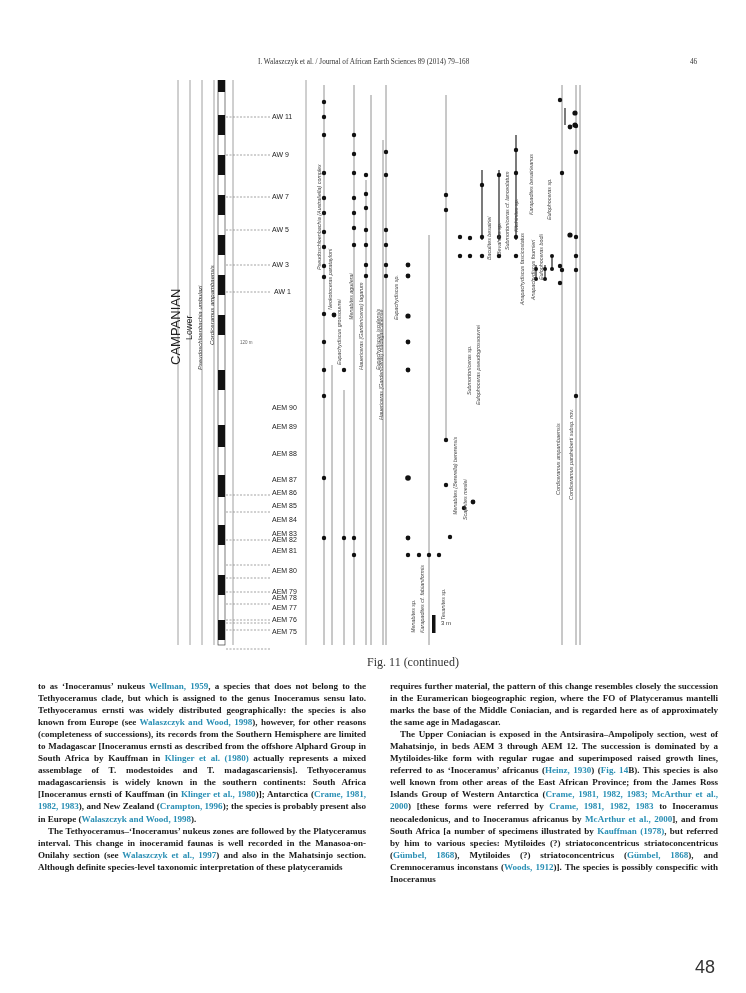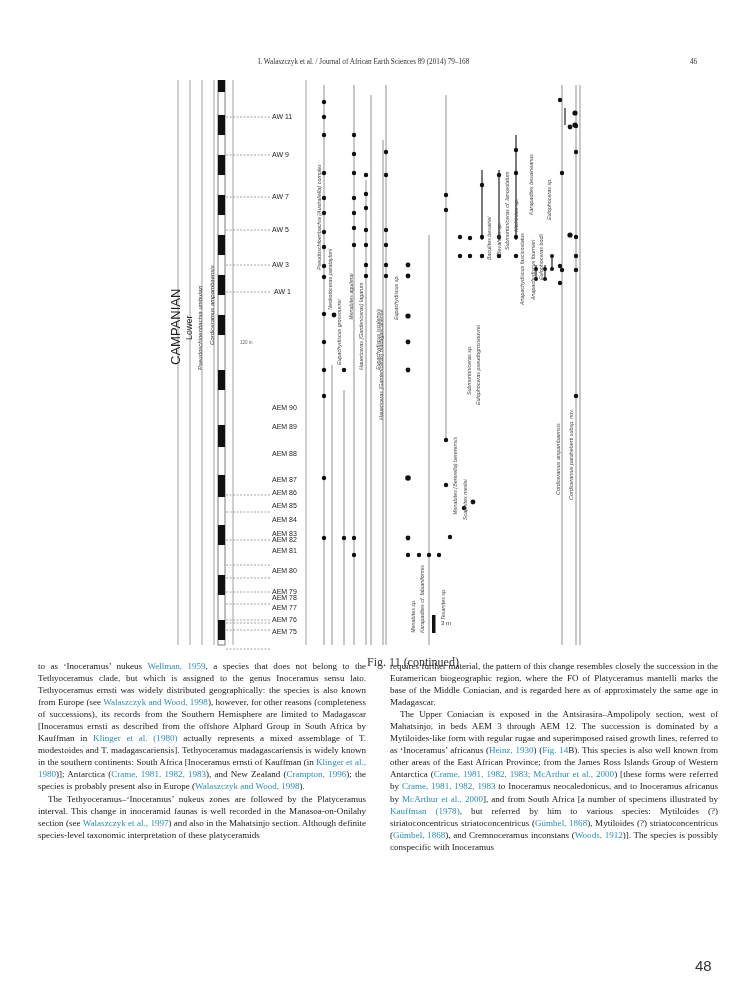--- a/index.html
+++ b/index.html
@@ -10,27 +10,27 @@
   .figure { position: absolute; left: 170px; top: 80px; width: 450px; height: 570px; }
   .figure svg { position: absolute; left: 0; top: 0; }
   .vlabel { position: absolute; transform-origin: left top; transform: rotate(-90deg); white-space: nowrap; font-family: "Liberation Sans", sans-serif; font-style: italic; font-size: 5.4px; color: #444; }
   .vlabel.big { font-size: 13px; font-style: normal; color: #222; }
   .vlabel.mid { font-size: 9px; font-style: normal; color: #222; }
   .vlabel.zone { font-size: 6px; color: #333; }
   .bed-label { position: absolute; font-family: "Liberation Sans", sans-serif; font-size: 7px; color: #222; white-space: nowrap; }
   .scale-label { position: absolute; font-family: "Liberation Sans", sans-serif; font-size: 6px; color: #333; }
   .thickness-note { position: absolute; font-family: "Liberation Sans", sans-serif; font-size: 4.5px; color: #666; }
   .caption { position: absolute; top: 655px; left: 0; width: 746px; text-align: center; font-size: 12px; color: #333; margin-left: 40px; }
-  .col { position: absolute; top: 660px; width: 328px; font-size: 9.05px; line-height: 12.05px; text-align: justify; color: #1a1a1a; }
+  .col { position: absolute; top: 680px; width: 328px; font-size: 9.05px; line-height: 12.05px; text-align: justify; color: #1a1a1a; font-weight: bold; }
   .col.left { left: 38px; }
   .col.right { left: 390px; }
   .col p { margin: 0; }
   .col p.indent { text-indent: 10px; }
   .ref { color: #2a8fb4; }
-  .page-footer-num { position: absolute; left: 695px; top: 957px; font-family: "Liberation Sans", sans-serif; font-size: 15px; color: #333; }
+  .page-footer-num { position: absolute; left: 695px; top: 957px; font-family: "Liberation Sans", sans-serif; font-size: 18px; color: #333; }
 </style>
 </head>
 <body>
 
 <div class="running-head">
   <span class="journal">I. Walaszczyk et al. / Journal of African Earth Sciences 89 (2014) 79–168</span>
   <span class="pagenum">46</span>
 </div>
 
 <div class="figure">

